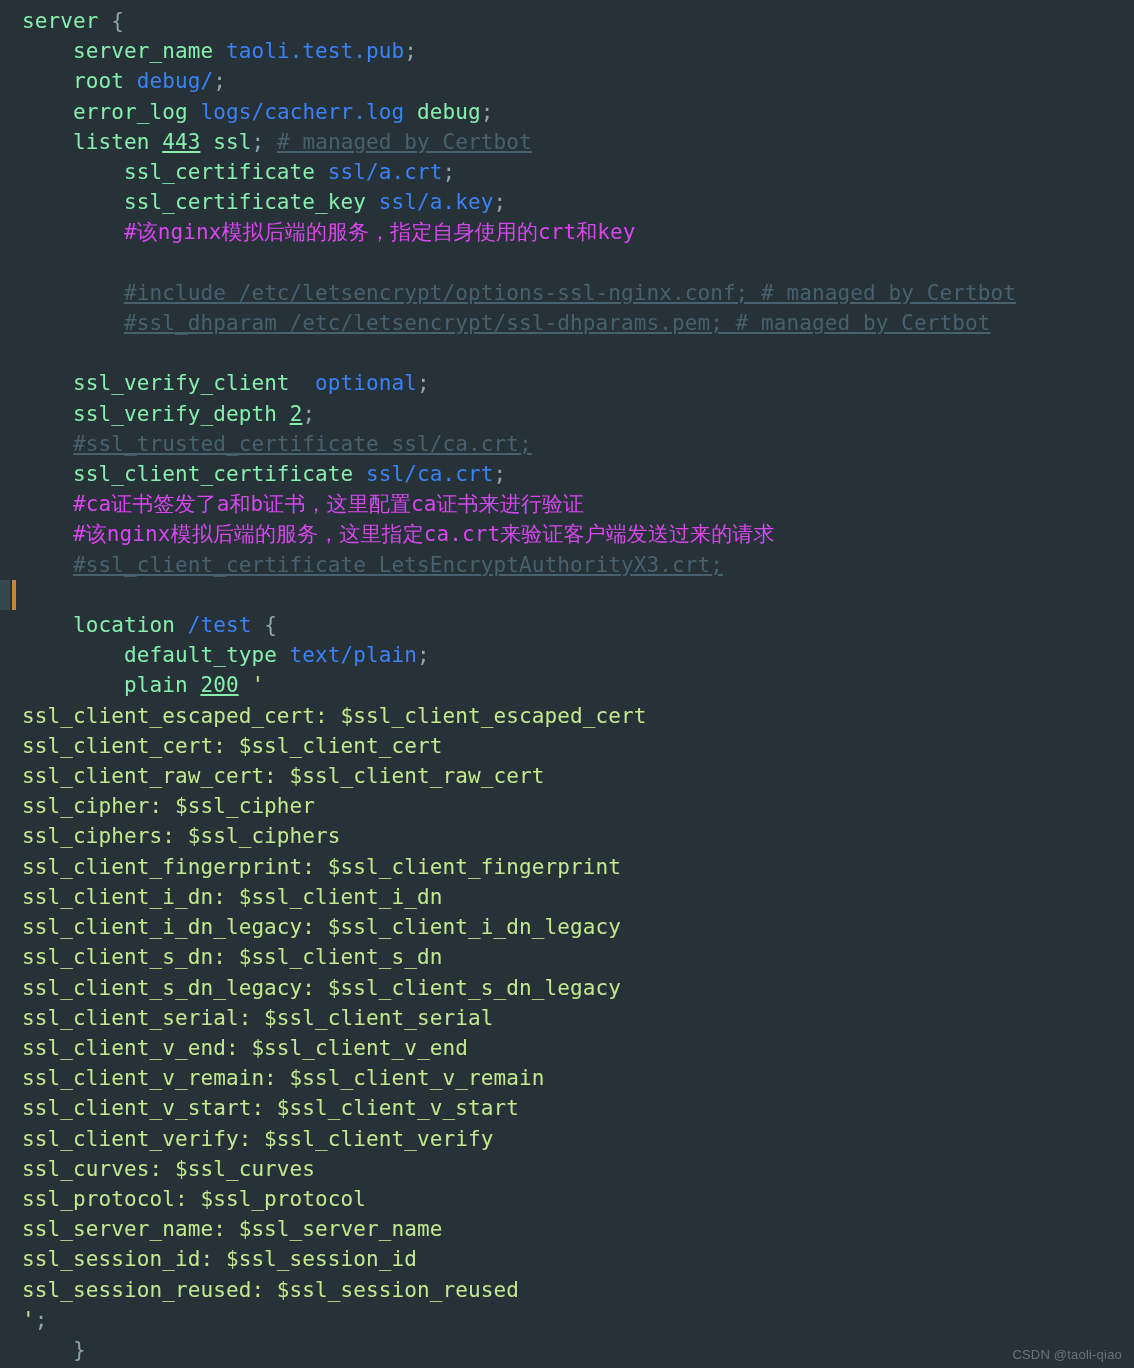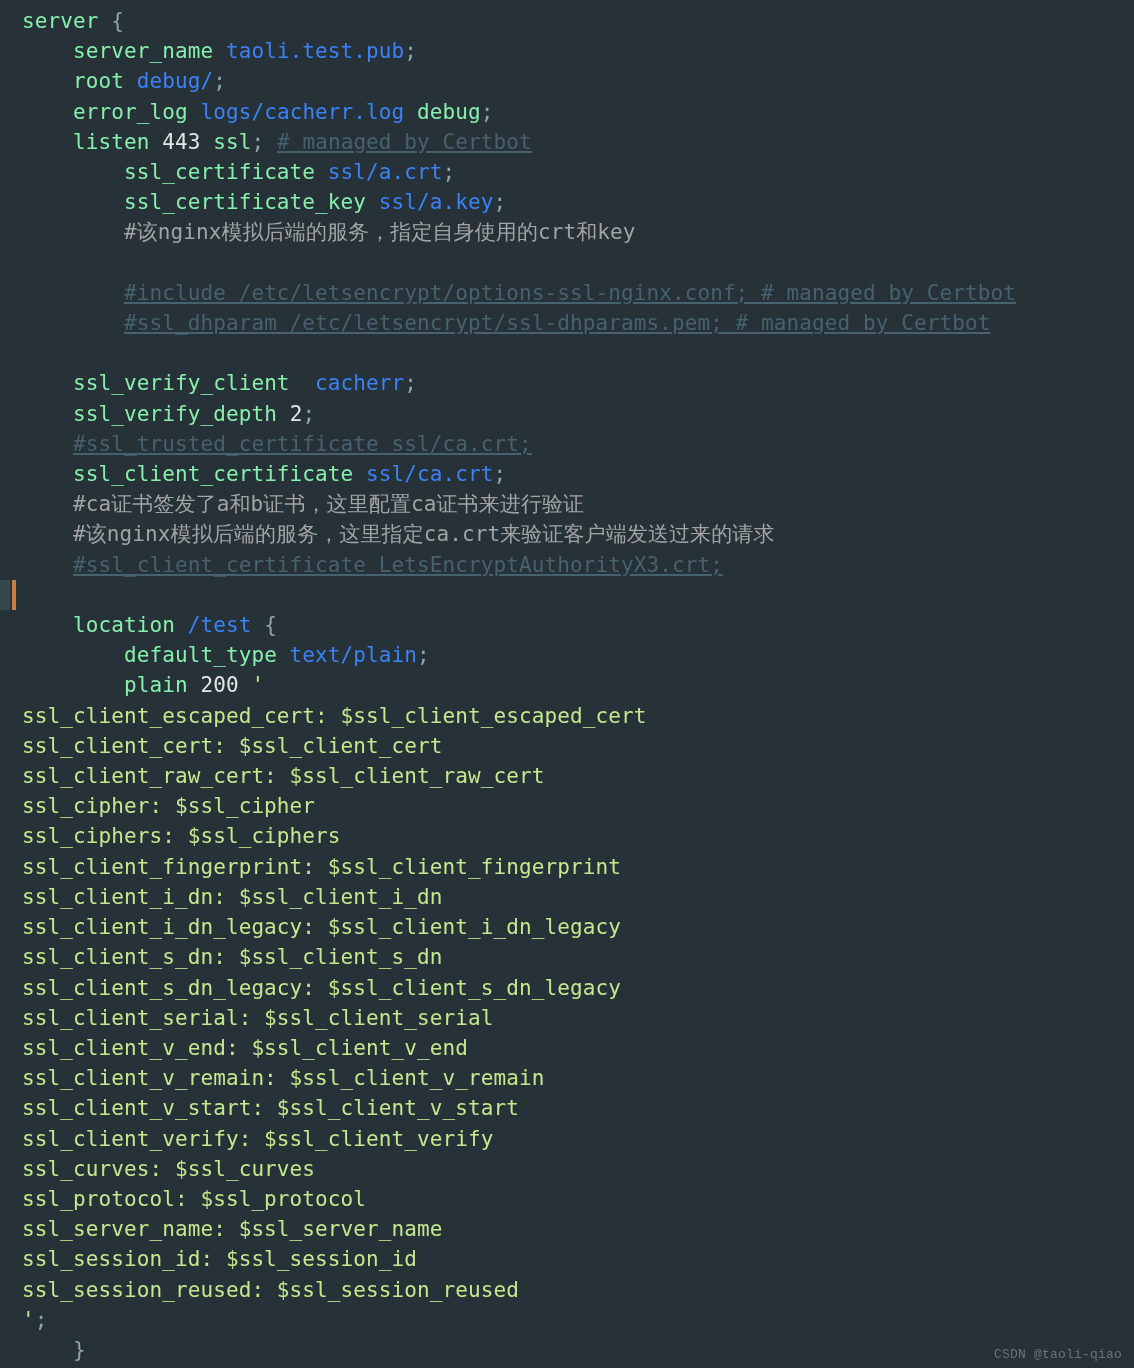--- a/index.html
+++ b/index.html
@@ -29,22 +29,22 @@
     line-height: 30.2px;
     letter-spacing: 0.1px;
     font-weight: 500;
   }
   
   .t-default { color: #3b82f6; }
   .t-punct   { color: #8ea4af; }
   .t-dir     { color: #86efac; }
   .t-comment { color: #48616e; text-decoration: underline; }
   .t-string  { color: #c3e88d; }
-  .t-num     { color: #e5e5e5; }
-  .t-cjkcom  { color: #a3a3a3; }
+  .t-num     { color: #86efac; text-decoration: underline; }
+  .t-cjkcom  { color: #d946ef; }
   
   .gutter {
     position: absolute;
     width: 22px;
     top: 0;
     bottom: 0;
     left: 0;
   }
   .gutter .hl {
     position: absolute;
@@ -57,21 +57,21 @@
     position: absolute;
     left: 12px;
     width: 4px;
     height: 30px;
     background: #c97f3d;
   }
   .watermark {
     position: absolute;
     right: 12px;
     bottom: 6px;
-    font-family: Liberation Mono, monospace;
+    font-family: Liberation Sans, sans-serif;
     font-size: 13px;
     color: #9aa8ad;
     opacity: 0.55;
     letter-spacing: 0.2px;
   }
 </style>
 </head>
 <body>
 
 <div class="gutter">
@@ -85,21 +85,21 @@
 <span><span class="t-default">    </span><span class="t-dir">root</span><span class="t-default"> debug/</span><span class="t-punct">;</span></span>
 <span><span class="t-default">    </span><span class="t-dir">error_log</span><span class="t-default"> logs/cacherr.log </span><span class="t-dir">debug</span><span class="t-punct">;</span></span>
 <span><span class="t-default">    </span><span class="t-dir">listen</span><span class="t-default"> </span><span class="t-num">443</span><span class="t-default"> </span><span class="t-dir">ssl</span><span class="t-punct">;</span><span class="t-default"> </span><span class="t-comment"># managed by Certbot</span></span>
 <span><span class="t-default">        </span><span class="t-dir">ssl_certificate</span><span class="t-default"> ssl/a.crt</span><span class="t-punct">;</span></span>
 <span><span class="t-default">        </span><span class="t-dir">ssl_certificate_key</span><span class="t-default"> ssl/a.key</span><span class="t-punct">;</span></span>
 <span><span class="t-default">        </span><span class="t-cjkcom">#该nginx模拟后端的服务，指定自身使用的crt和key</span></span>
 <span><span class="t-default"> </span></span>
 <span><span class="t-default">        </span><span class="t-comment">#include /etc/letsencrypt/options-ssl-nginx.conf; # managed by Certbot</span></span>
 <span><span class="t-default">        </span><span class="t-comment">#ssl_dhparam /etc/letsencrypt/ssl-dhparams.pem; # managed by Certbot</span></span>
 <span><span class="t-default"> </span></span>
-<span><span class="t-default">    </span><span class="t-dir">ssl_verify_client</span><span class="t-default">  cacherr</span><span class="t-punct">;</span></span>
+<span><span class="t-default">    </span><span class="t-dir">ssl_verify_client</span><span class="t-default">  optional</span><span class="t-punct">;</span></span>
 <span><span class="t-default">    </span><span class="t-dir">ssl_verify_depth</span><span class="t-default"> </span><span class="t-num">2</span><span class="t-punct">;</span></span>
 <span><span class="t-default">    </span><span class="t-comment">#ssl_trusted_certificate ssl/ca.crt;</span></span>
 <span><span class="t-default">    </span><span class="t-dir">ssl_client_certificate</span><span class="t-default"> ssl/ca.crt</span><span class="t-punct">;</span></span>
 <span><span class="t-default">    </span><span class="t-cjkcom">#ca证书签发了a和b证书，这里配置ca证书来进行验证</span></span>
 <span><span class="t-default">    </span><span class="t-cjkcom">#该nginx模拟后端的服务，这里指定ca.crt来验证客户端发送过来的请求</span></span>
 <span><span class="t-default">    </span><span class="t-comment">#ssl_client_certificate LetsEncryptAuthorityX3.crt;</span></span>
 <span><span class="t-default"> </span></span>
 <span><span class="t-default">    </span><span class="t-dir">location</span><span class="t-default"> /test </span><span class="t-punct">{</span></span>
 <span><span class="t-default">        </span><span class="t-dir">default_type</span><span class="t-default"> text/plain</span><span class="t-punct">;</span></span>
 <span><span class="t-default">        </span><span class="t-dir">plain</span><span class="t-default"> </span><span class="t-num">200</span><span class="t-default"> </span><span class="t-string">'</span></span>

